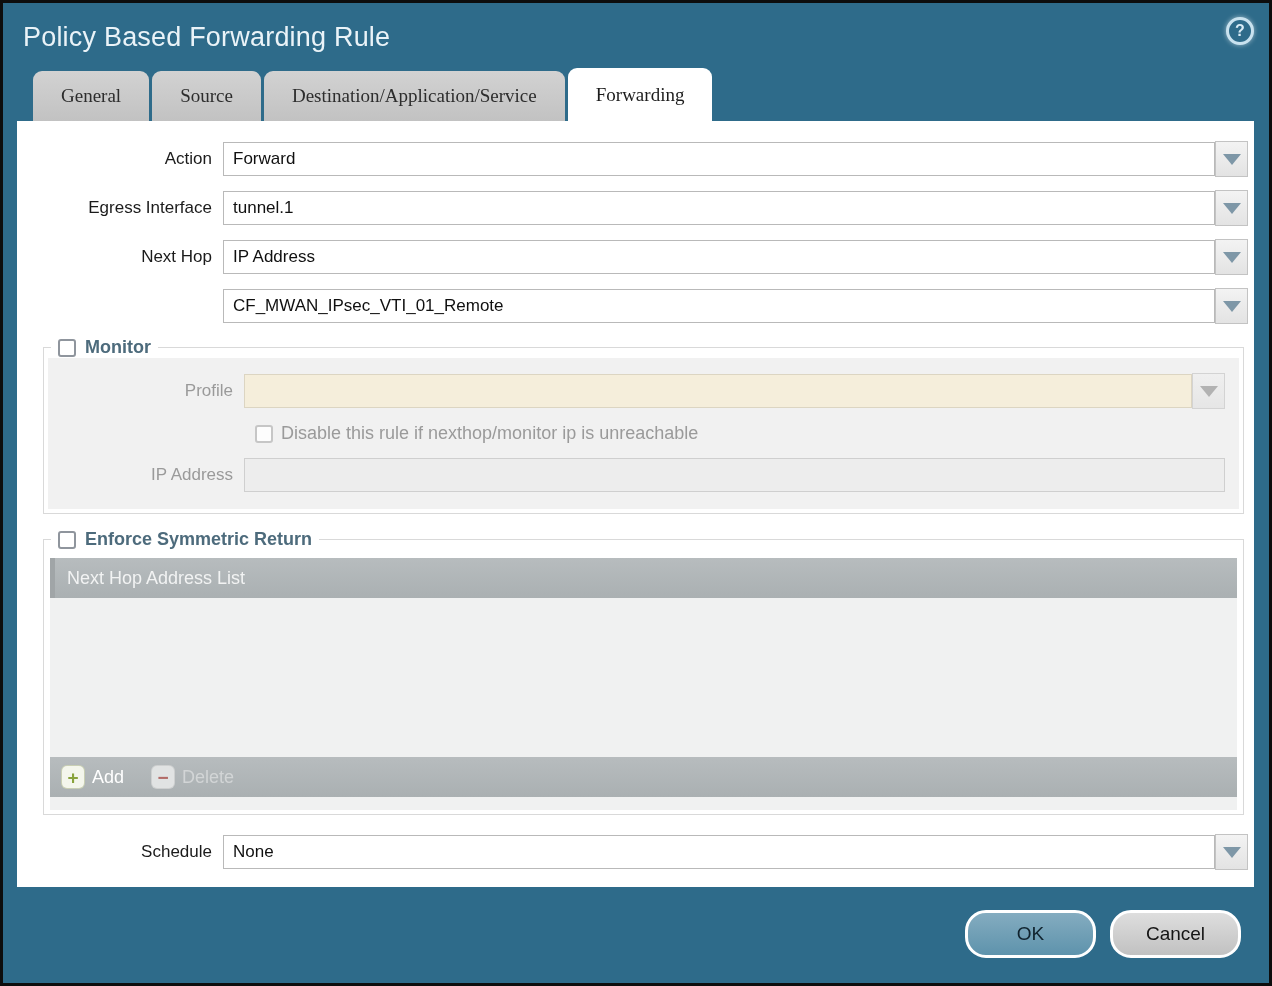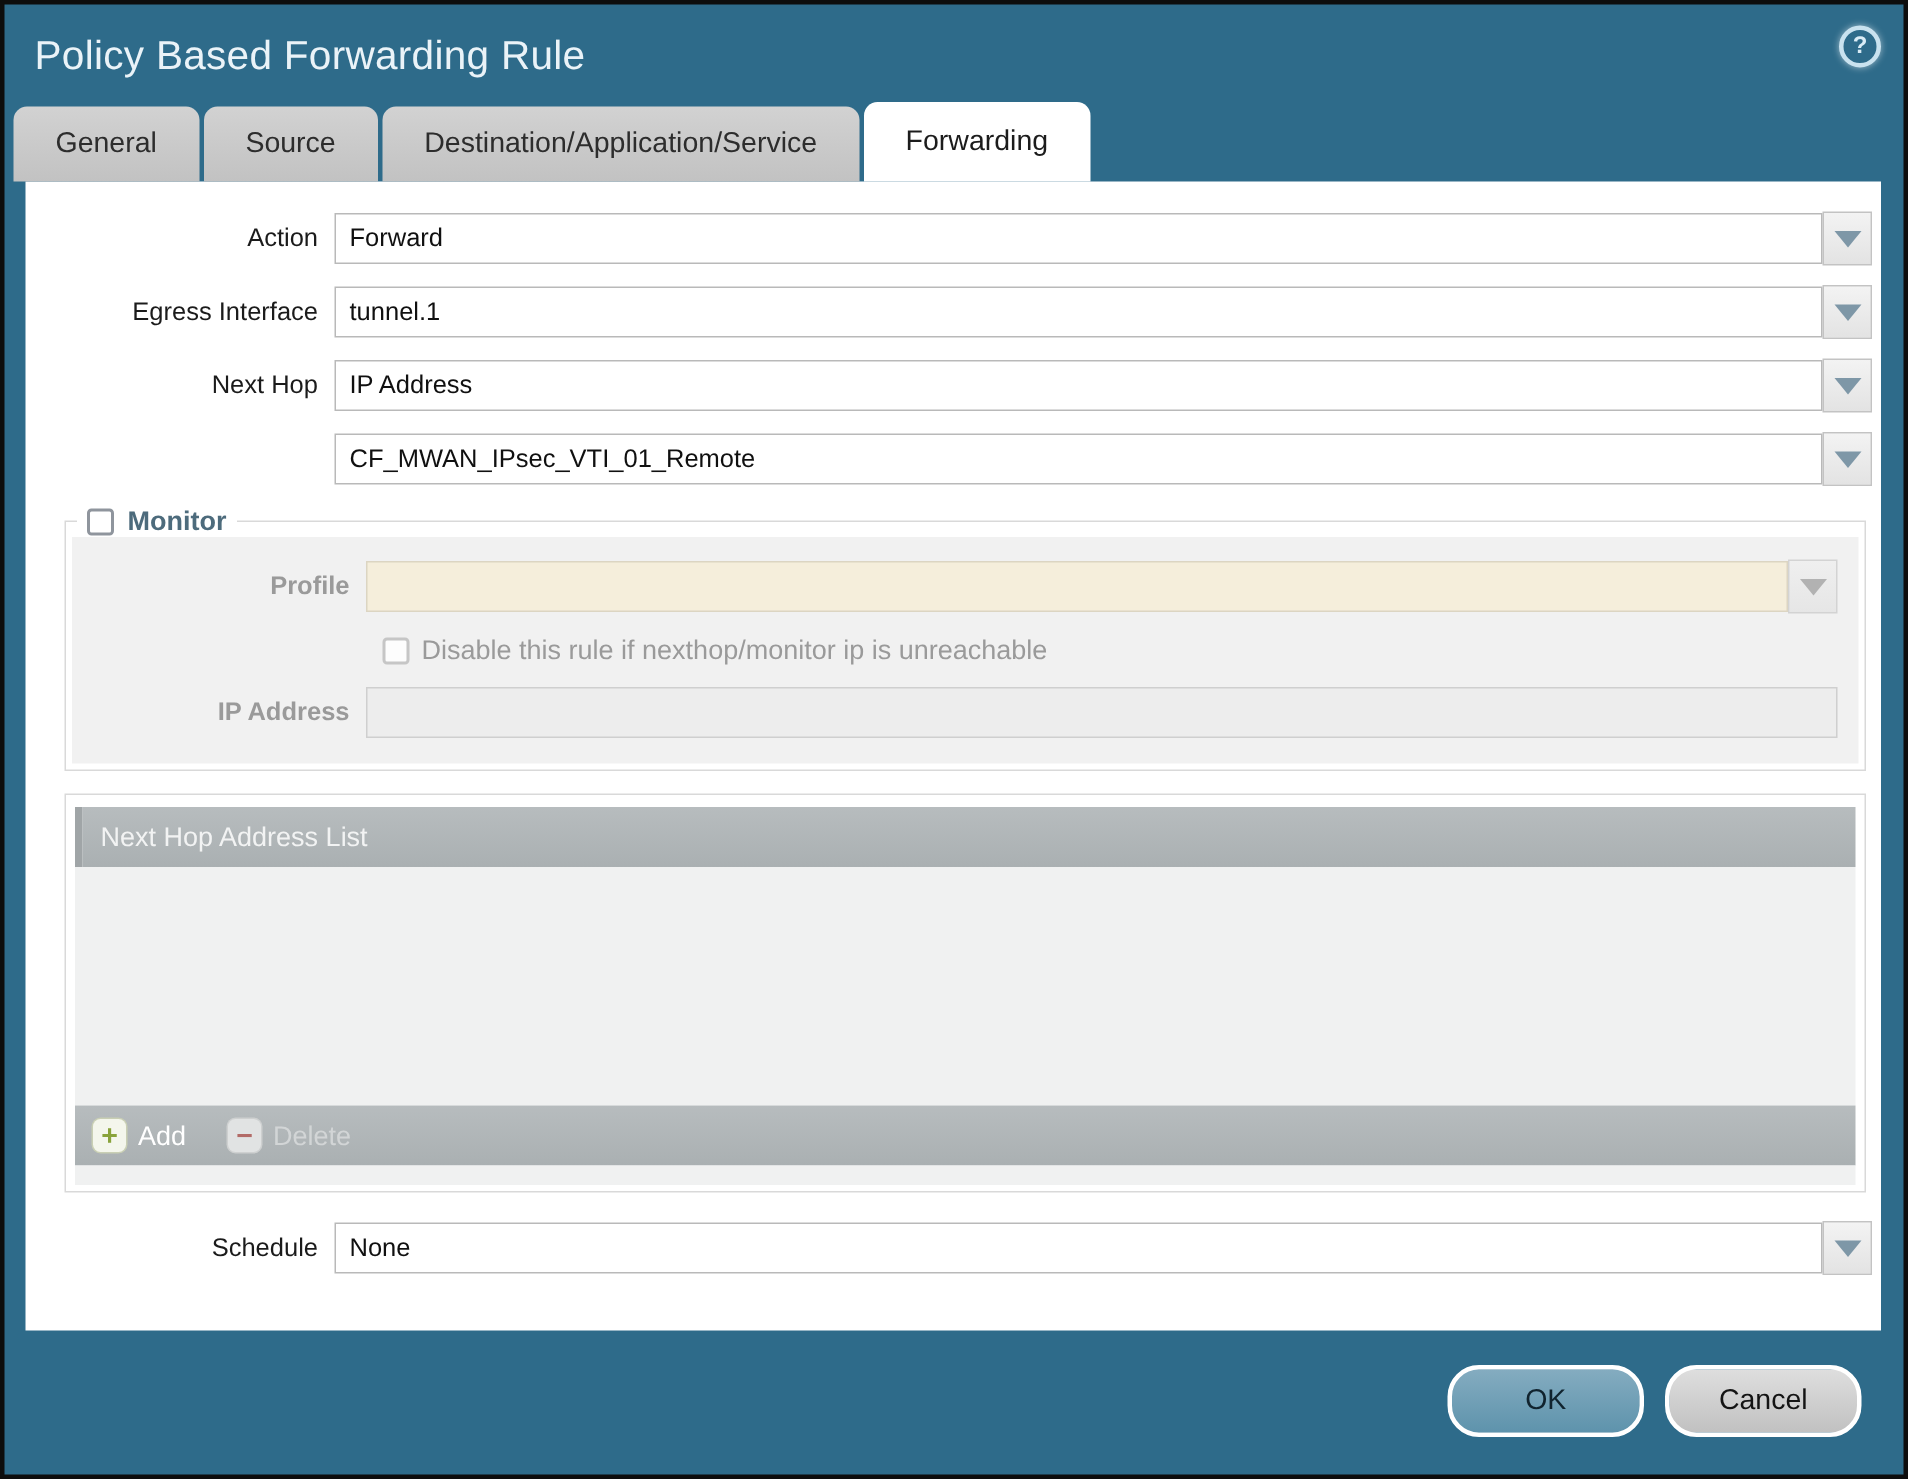--- a/index.html
+++ b/index.html
@@ -12,21 +12,21 @@
   .titlebar { height:65px; padding:19px 0 0 20px; position:relative; }
   .title { color:#eaf3f8; font-size:27px; letter-spacing:.2px; }
   .help-icon {
     position:absolute; top:14px; right:15px; width:28px; height:28px;
     border-radius:50%; background:#2e6b8a; border:3px solid #c9e2ef;
     color:#d9ecf6; font-size:16px; font-weight:bold;
     display:flex; align-items:center; justify-content:center;
     box-shadow:0 0 5px rgba(255,255,255,.55); cursor:pointer;
   }
   
-  .tabs { display:flex; gap:3px; padding-left:6px; height:53px; align-items:flex-end; }
+  .tabs { display:flex; gap:3px; padding-left:30px; height:53px; align-items:flex-end;font-family:Liberation Serif, serif; }
   .tab {
     height:50px; line-height:50px; padding:0 28px; font-size:19px; color:#2d2d2d;
     background:linear-gradient(#d2d2d2,#c2c2c2); border-radius:9px 9px 0 0;
     white-space:nowrap; cursor:pointer;
   }
   .tab.active { background:#ffffff; height:53px; line-height:53px; color:#1c1c1c; }
   
   .panel {
     margin:0 15px 0 14px; height:766px; background:#ffffff; padding:20px 6px 0 0;
   }
@@ -54,21 +54,21 @@
   legend {
     display:flex; align-items:center; gap:9px; padding:0 7px; margin-left:3px;
     font-size:18px; font-weight:bold; color:#4d6b7c;
   }
   .checkbox {
     width:18px; height:18px; border:2px solid #8f959d; border-radius:3px;
     background:#fff; cursor:pointer; flex:none;
   }
   .checkbox.dim { border-color:#c6c6c6; background:#fdfdfd; cursor:default; }
   .monitor-inner { background:#f1f1f1; padding:15px 14px 17px 0; }
-  .monitor-inner .lbl { width:196px; color:#9a9a9a;font-weight:bold; }
+  .monitor-inner .lbl { width:196px; color:#9a9a9a; }
   .field.cream { background:#f5eedb; border-color:#dcd5c2; color:#6a6a6a; }
   .field.gray  { background:#ededed; border-color:#cfcfcf; color:#6a6a6a; }
   .arrow-btn.dim { background:linear-gradient(#efefef,#e6e6e6); border-color:#d3d3d3; cursor:default; }
   .chk-row { display:flex; align-items:center; gap:8px; margin:14px 0 14px 207px; }
   .chk-row span { font-size:18px; color:#9a9a9a; }
   
   .sym-table { margin:8px 2px 0 2px; }
   .t-header {
     height:40px; background:linear-gradient(#b7bcbe,#aab0b2); border-left:5px solid #a0a5a7;
     color:#f2f3f3; font-size:18px; display:flex; align-items:center; padding-left:12px;
@@ -168,20 +168,24 @@
           <span>Disable this rule if nexthop/monitor ip is unreachable</span>
         </div>
         <div class="row" style="margin-bottom:0;">
           <div class="lbl">IP Address</div>
           <div class="field gray"></div>
         </div>
       </div>
     </fieldset>
 
     <fieldset>
+      <legend>
+        <span class="checkbox"></span>
+        <span>Enforce Symmetric Return</span>
+      </legend>
       <div class="sym-table">
         <div class="t-header">Next Hop Address List</div>
         <div class="t-body"></div>
         <div class="t-footer">
           <div class="tool-btn add">
             <span class="badge">+</span>
             <span>Add</span>
           </div>
           <div class="tool-btn delete">
             <span class="badge">−</span>

